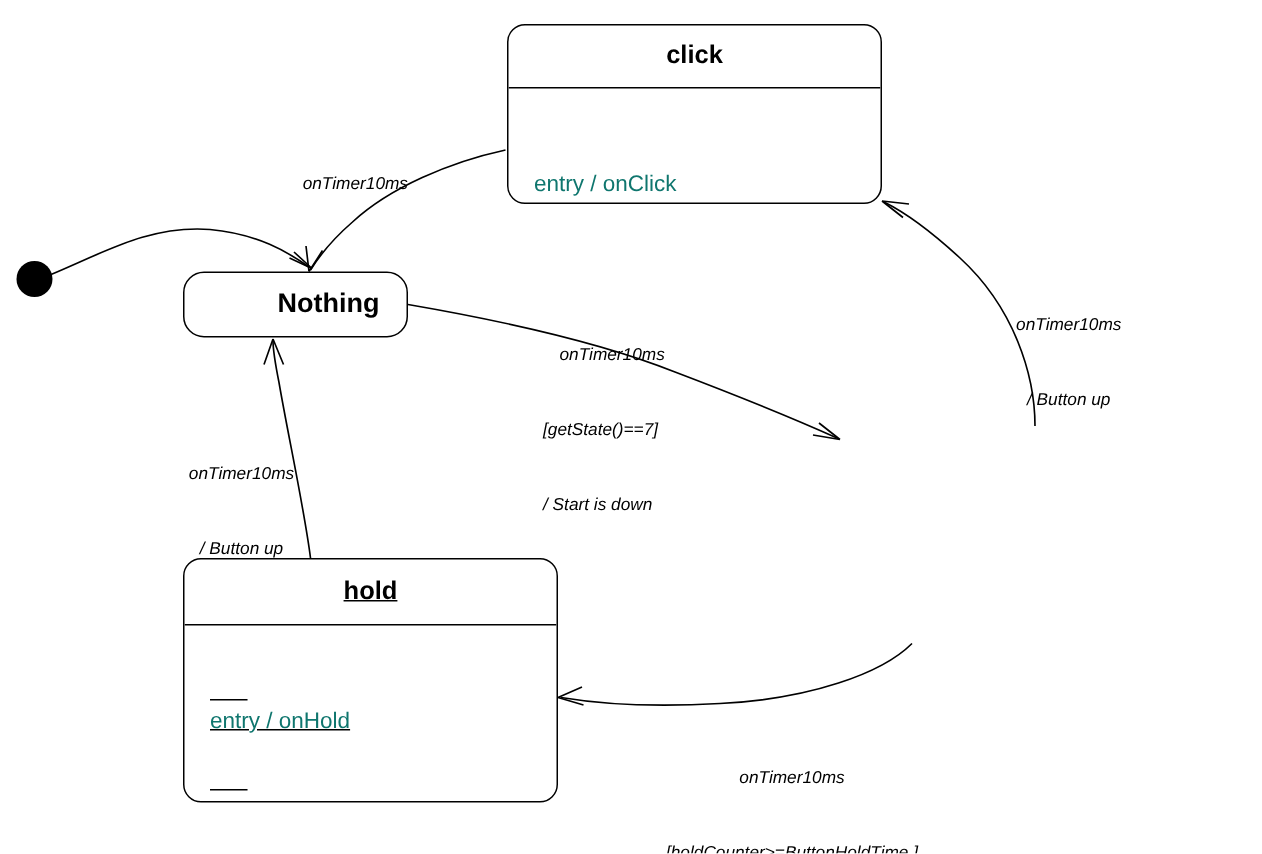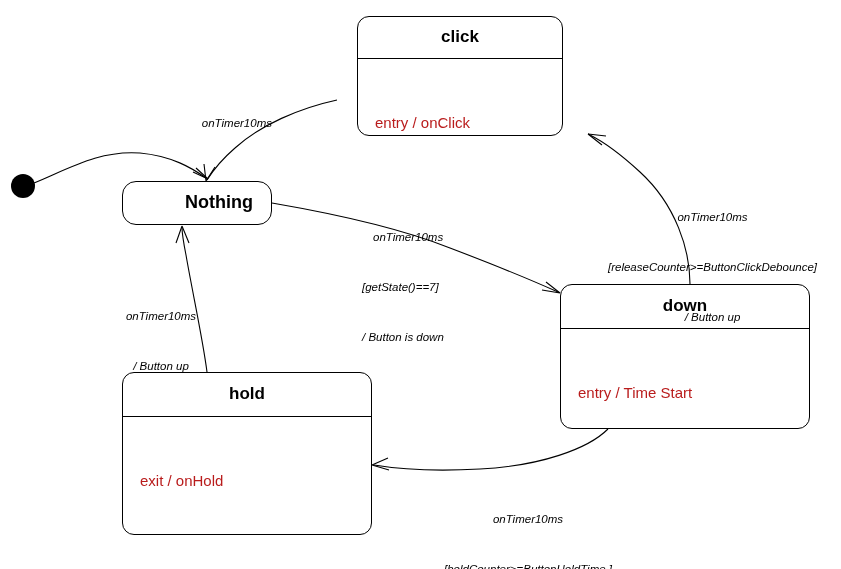--- a/index.html
+++ b/index.html
@@ -39,21 +39,21 @@
     font-size: 17px;
     text-align: center;
     color: #000000;
     line-height: 1.1;
   }
   .state-compartment {
     border-top: 1px solid #000000;
     padding: 14px 0 0 17px;
     font-size: 15px;
     line-height: 1.33;
-    color: #b91c1c;
+    color: #0f766e;
     white-space: pre;
   }
   .state-body-line {
     display: block;
   }
   
   .state-simple {
     display: flex;
     align-items: center;
     justify-content: center;
@@ -120,67 +120,57 @@
     </g>
 
     <g>
       <path d="M 207,372 C 203,340 192,290 186,255 C 183,240 182,231 182,227" fill="none" stroke="#000000" stroke-width="1.1"></path>
       <path d="M 182,226 L 176,243 M 182,226 L 189,243" fill="none" stroke="#000000" stroke-width="1.1"></path>
     </g>
   </svg>
 
   <div class="initial-node" style="left:11px; top:174px; width:24px; height:24px;"></div>
 
-  <div class="state-node" style="left:338px; top:16px; width:206px; height:120px;margin-left:19px;">
+  <div class="state-node" style="left:338px; top:16px; width:250px; height:120px;">
     <div class="state-titlebar" style="height:41px;">
       <span class="state-title">click</span>
     </div>
     <div class="state-compartment">
       <span class="state-body-line">entry / onClick</span>
     </div>
   </div>
 
   <div class="state-node state-simple" style="left:122px; top:181px; width:150px; height:44px; border-radius:14px;">
     <span class="state-title">Nothing</span>
   </div>
 
-  <div class="state-node" style="left:560px; top:284px; width:250px; height:145px;">
-    <div class="state-titlebar" style="height:43px;">
-      <span class="state-title">down</span>
-    </div>
-    <div class="state-compartment">
-      <span class="state-body-line">entry / Time Start</span>
-      
-    </div>
-  </div>
 
-  <div class="state-node" style="left:122px; top:372px; width:250px; height:163px;">
+  <div class="state-node" style="left:122px; top:372px; width:250px; height:163px;text-decoration:underline;">
     <div class="state-titlebar" style="height:43px;">
       <span class="state-title">hold</span>
     </div>
     <div class="state-compartment">
-      <span class="state-body-line">exit / onHold</span>
+      <span class="state-body-line">entry / onHold</span>
       <span class="state-body-line">exit / onBtnUp</span>
       
     </div>
   </div>
 
   <div class="edge-label lbl-left" style="left:189px; top:98px;">
     <span>onTimer10ms</span>
   </div>
 
   <div class="edge-label lbl-left" style="left:362px; top:196px;">
     <div style="padding-left:11px;">onTimer10ms</div>
     <div>[getState()==7]</div>
-    <div>/ Button is down</div>
+    <div>/ Start is down</div>
   </div>
 
   <div class="edge-label lbl-center" style="left:600px; top:176px; width:225px;">
     <div>onTimer10ms</div>
-    <div>[releaseCounter&gt;=ButtonClickDebounce]</div>
     <div>/ Button up</div>
   </div>
 
   <div class="edge-label lbl-center" style="left:428px; top:478px; width:200px;">
     <div>onTimer10ms</div>
     <div>[holdCounter&gt;=ButtonHoldTime ]</div>
     
   </div>
 
   <div class="edge-label lbl-center" style="left:100px; top:275px; width:122px;">

